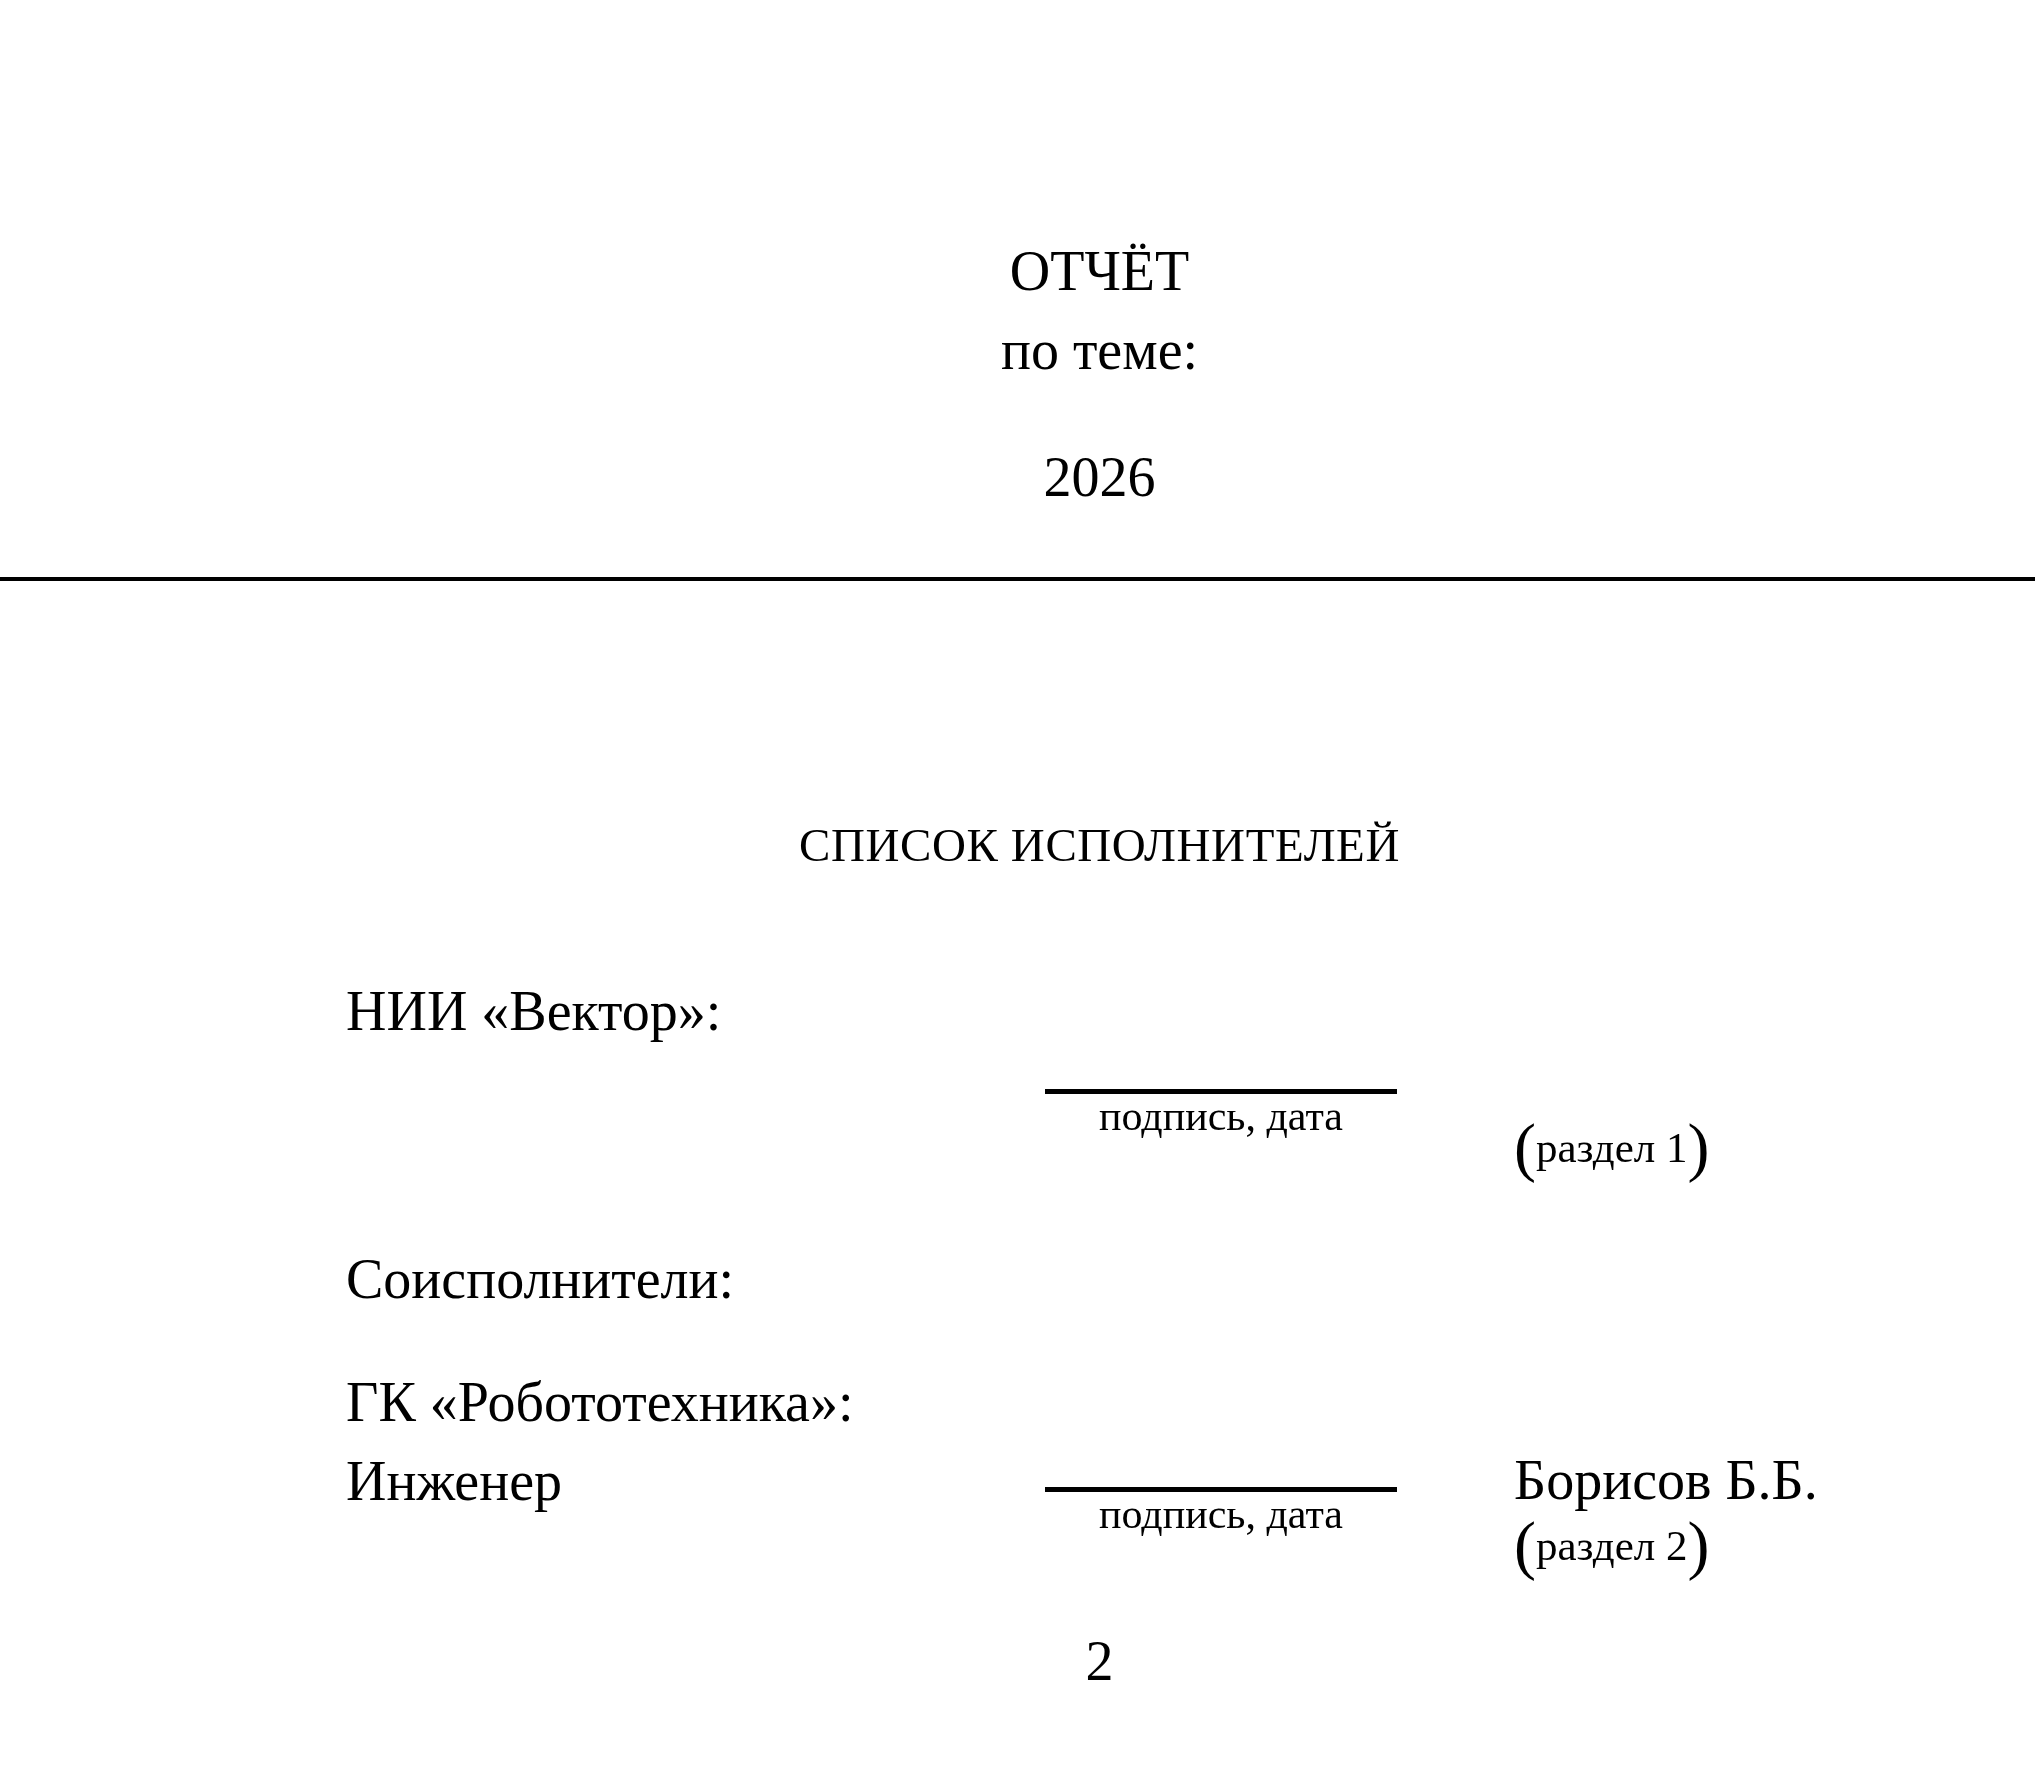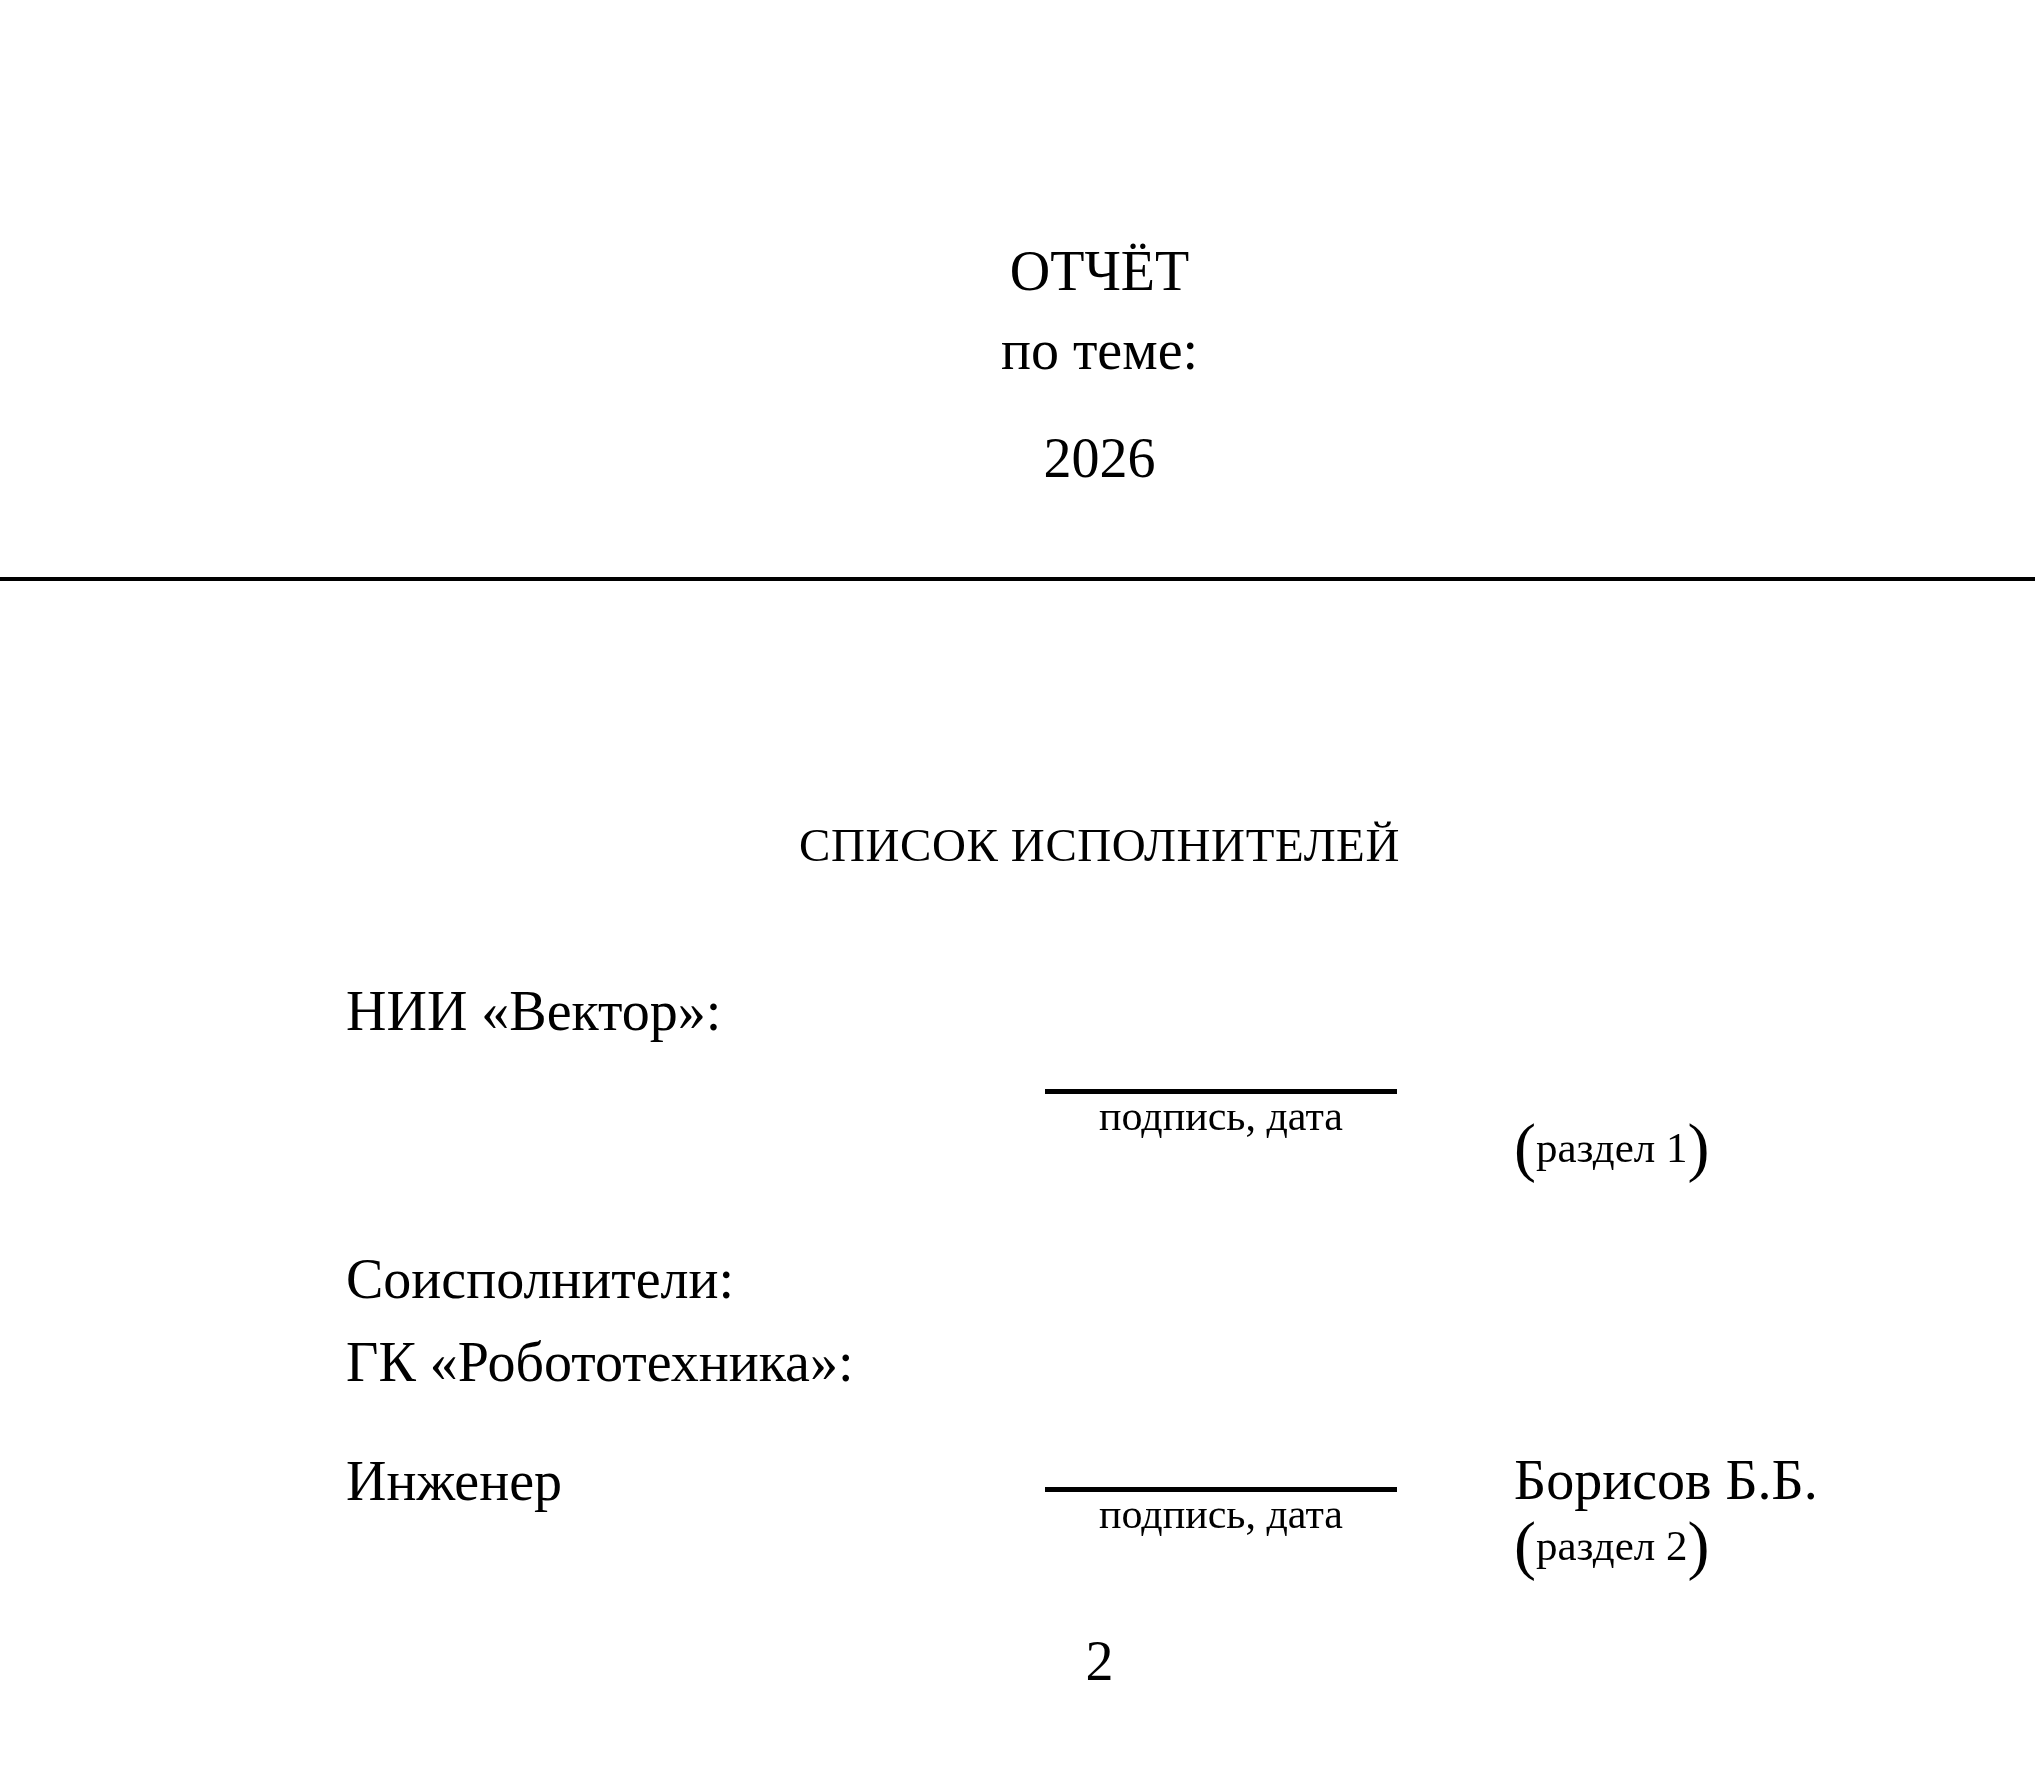--- a/index.html
+++ b/index.html
@@ -81,39 +81,39 @@
     font-size: 56px;
   }
 </style>
 </head>
 <body>
 
 <div class="page">
 
   <div class="abs centered title-text" style="top:223px;">ОТЧЁТ</div>
   <div class="abs centered title-text" style="top:302px;">по теме:</div>
-  <div class="abs centered title-text" style="top:410px;">2026</div>
+  <div class="abs centered title-text" style="top:429px;">2026</div>
 
   <div class="page-rule"></div>
 
   <div class="abs centered section-heading" style="top:802px;">СПИСОК ИСПОЛНИТЕЛЕЙ</div>
 
   <div class="abs left-col body-text" style="top:963px;">НИИ «Вектор»:</div>
 
 
   <div class="sig-line" style="top:1089px;"></div>
   <div class="sig-caption" style="top:1095px;">подпись, дата</div>
 
   <div class="abs name-col section-note" style="top:1106px;">
     <span class="bigparen">(</span><span>раздел 1</span><span class="bigparen">)</span>
   </div>
 
   <div class="abs left-col body-text" style="top:1231px;">Соисполнители:</div>
 
-  <div class="abs left-col body-text" style="top:1314px;">ГК «Робототехника»:</div>
+  <div class="abs left-col body-text" style="top:1354px;">ГК «Робототехника»:</div>
 
   <div class="abs left-col body-text" style="top:1433px;">Инженер</div>
 
   <div class="sig-line" style="top:1487px;"></div>
   <div class="sig-caption" style="top:1493px;">подпись, дата</div>
 
   <div class="abs name-col body-text" style="top:1432px;">Борисов Б.Б.</div>
   <div class="abs name-col section-note" style="top:1504px;">
     <span class="bigparen">(</span><span>раздел 2</span><span class="bigparen">)</span>
   </div>

